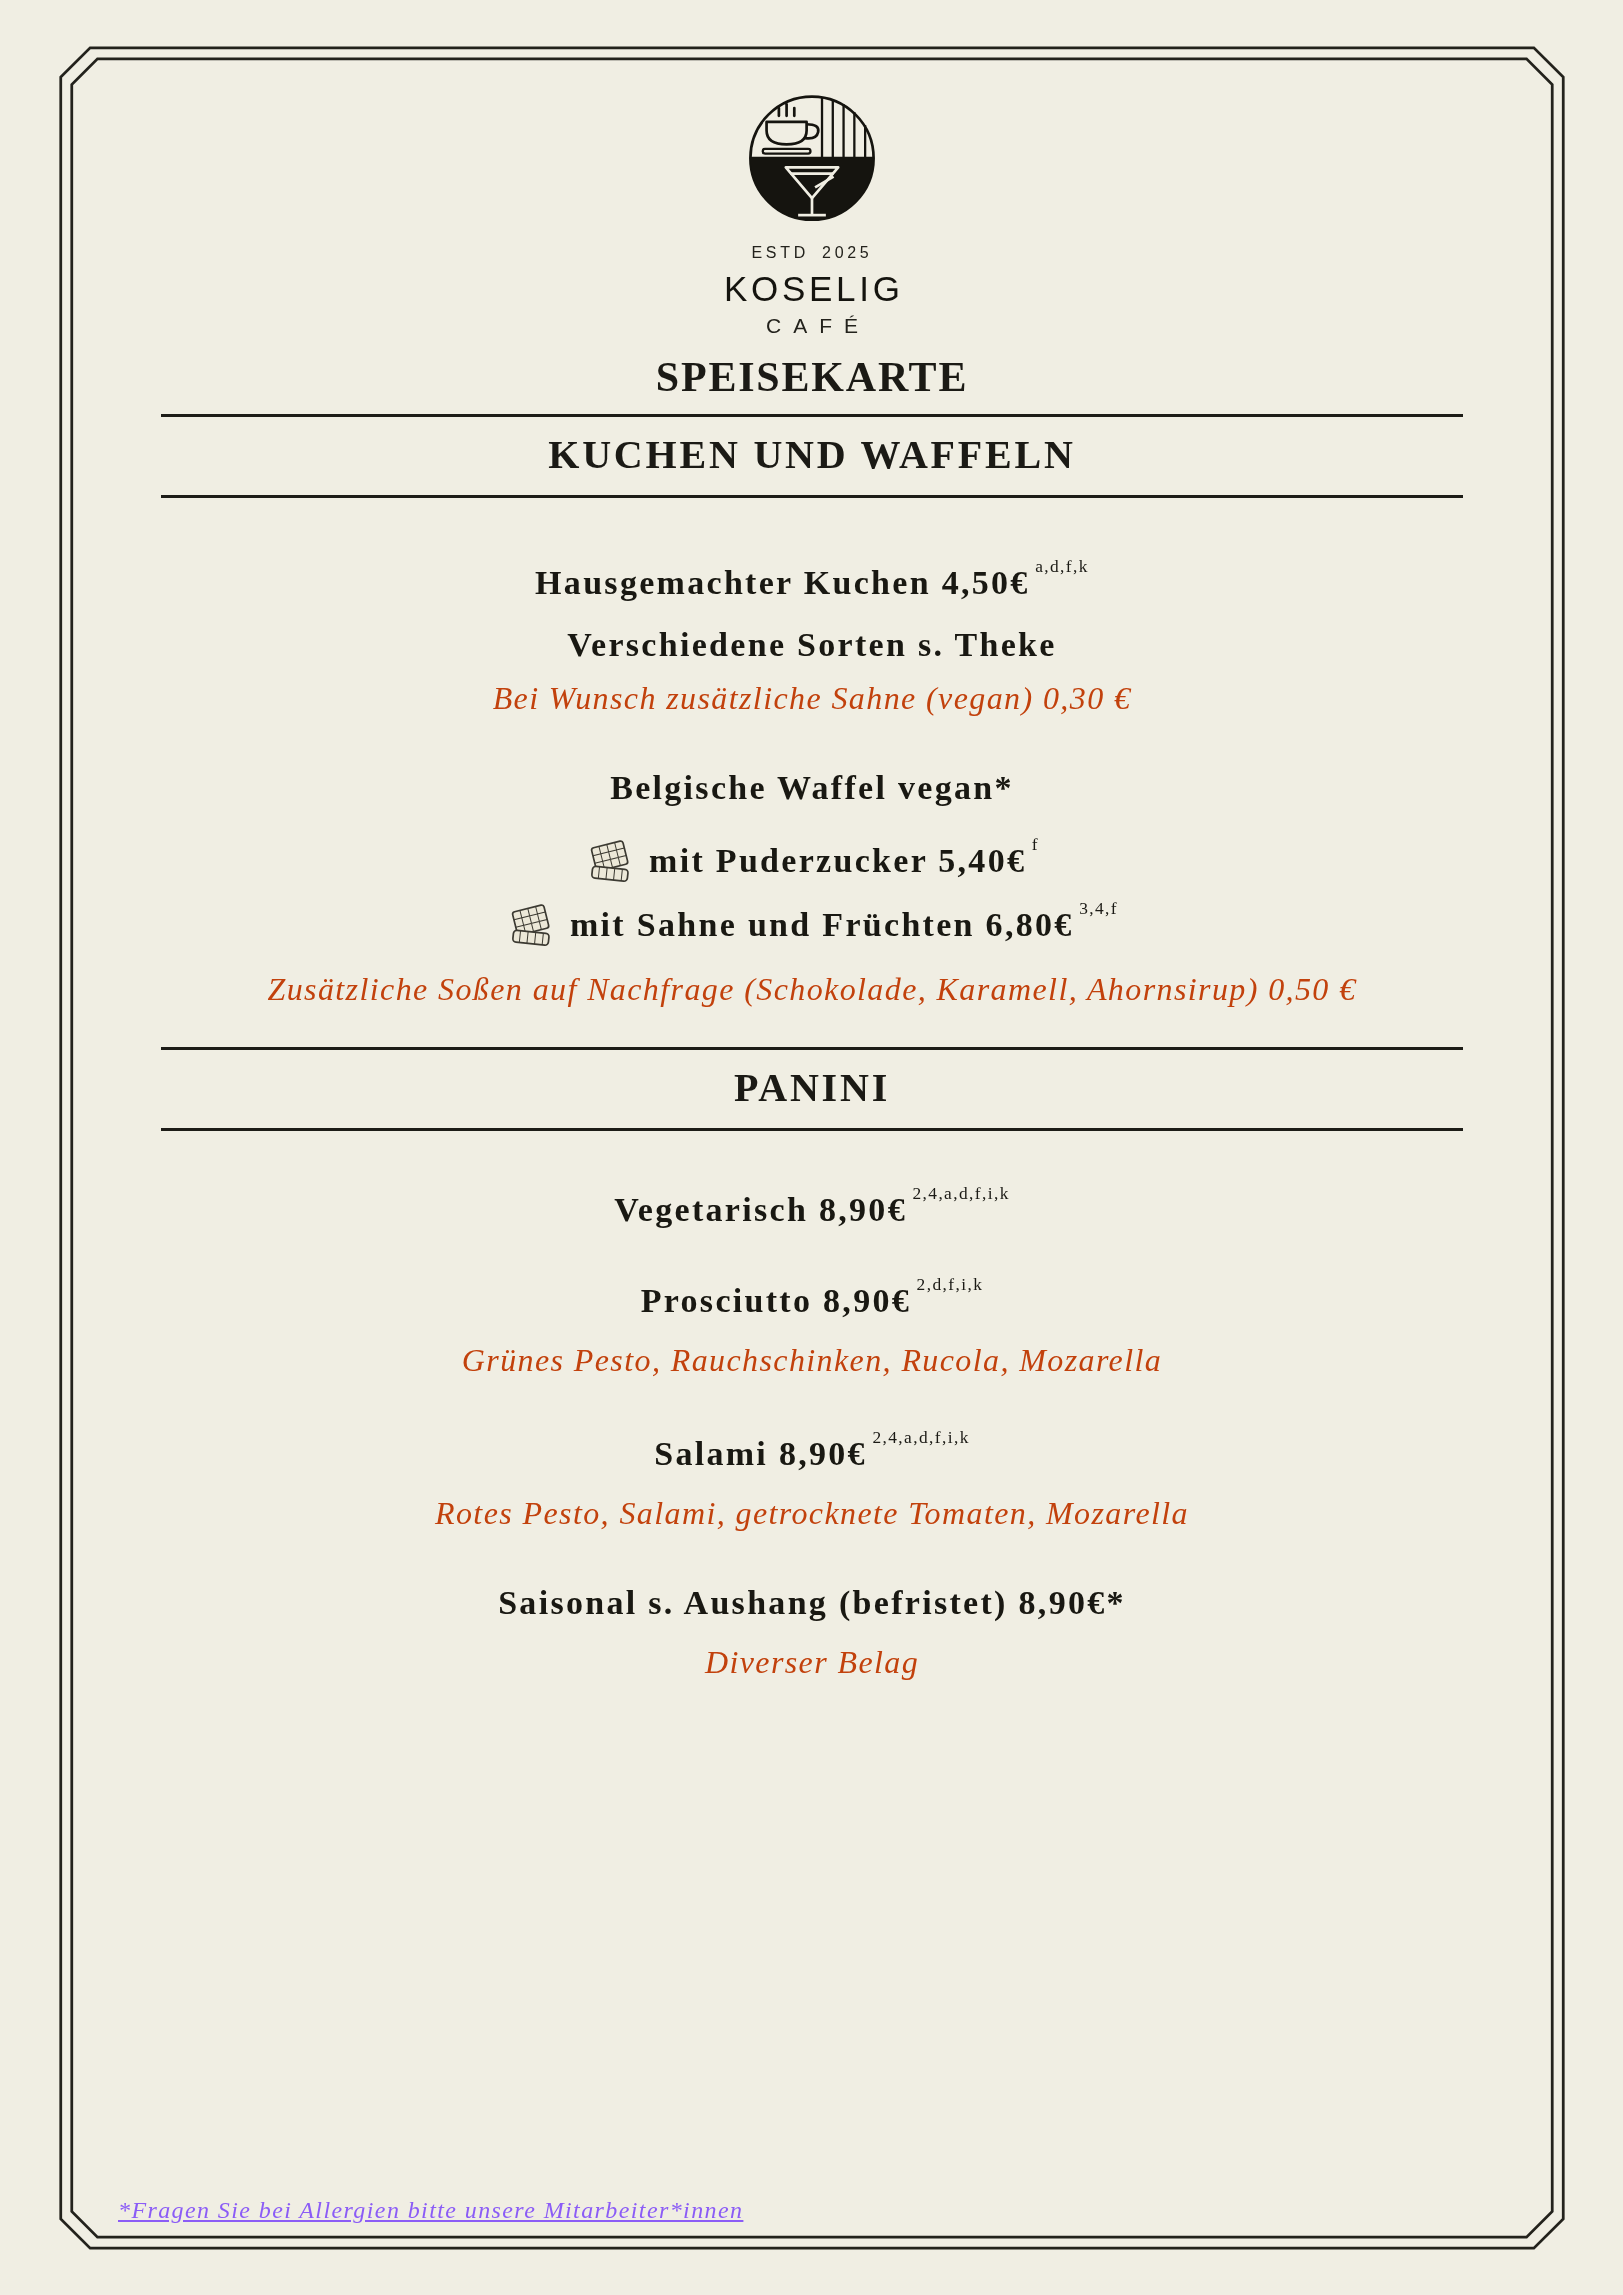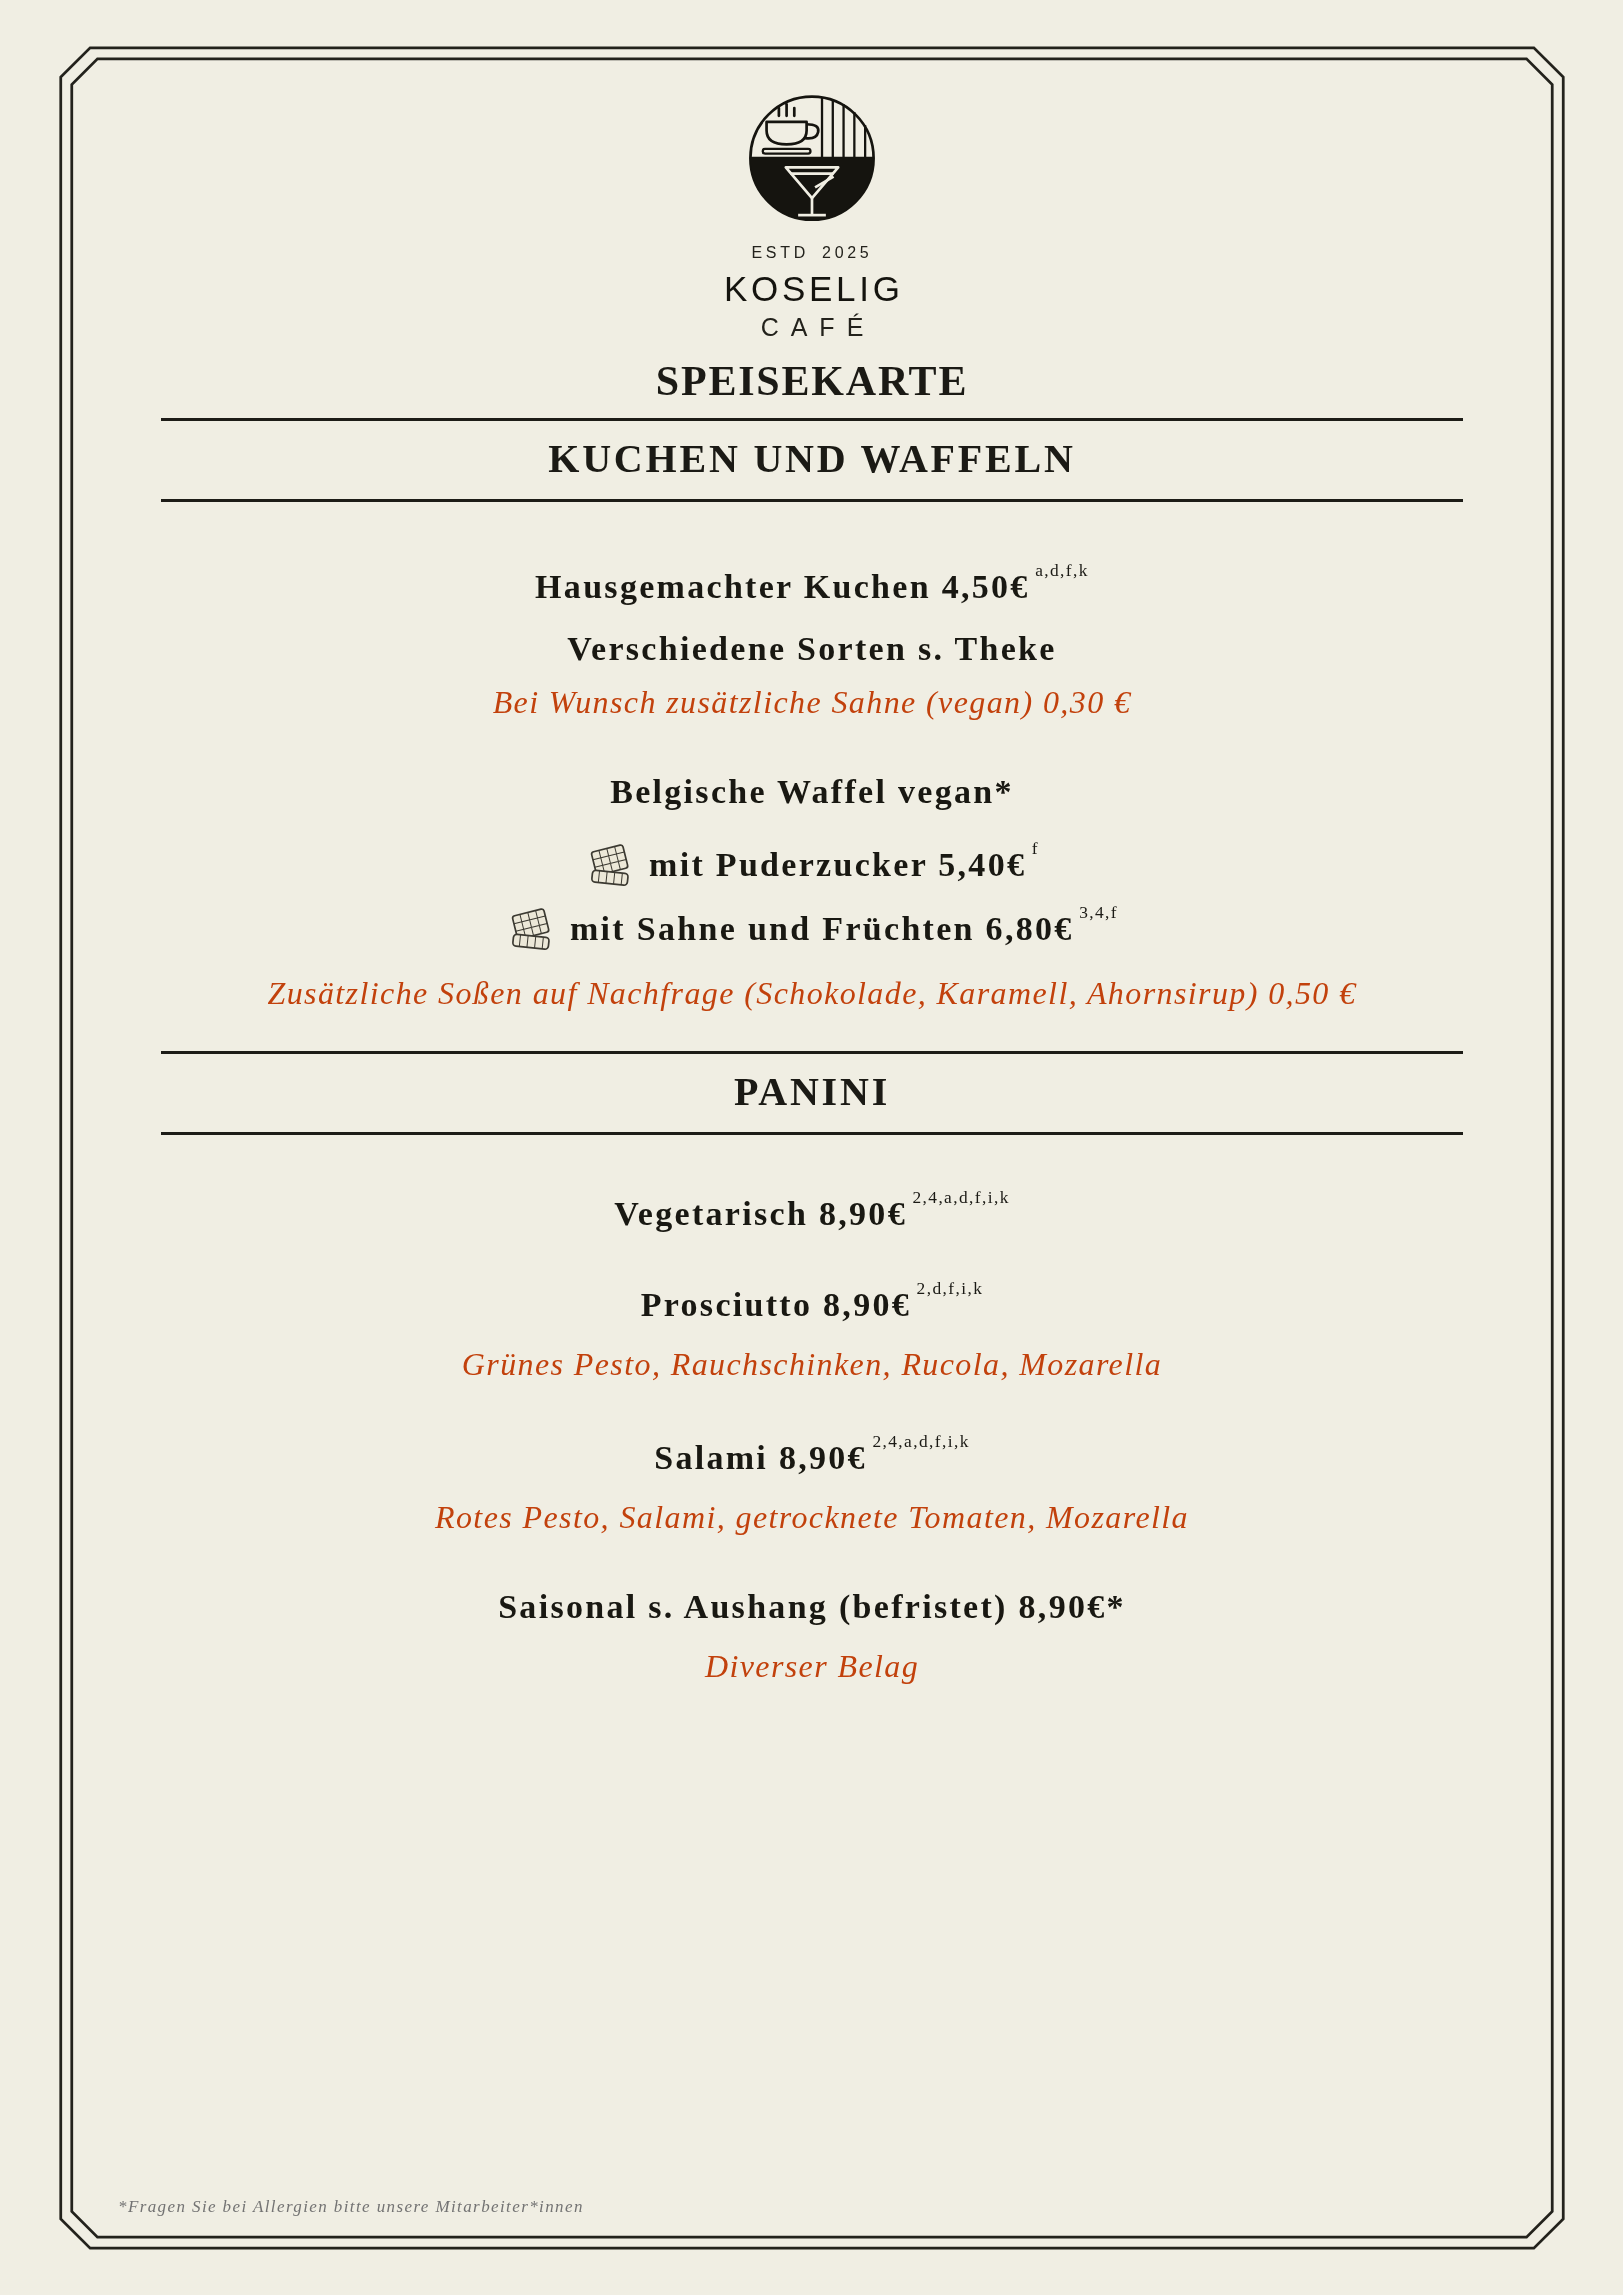--- a/index.html
+++ b/index.html
@@ -26,21 +26,21 @@
     font-family:"Liberation Sans", sans-serif;
     font-size:16px;letter-spacing:3.7px;color:#23221c;margin-top:3.7px;
   }
   .brand{
     font-family:"Liberation Sans", sans-serif;
     font-size:35px;letter-spacing:3.7px;padding-left:3.7px;
     font-weight:400;color:#15140f;margin-top:9.2px;line-height:1;
   }
   .brand-sub{
     font-family:"Liberation Sans", sans-serif;
-    font-size:25px;letter-spacing:12px;padding-left:12px;
+    font-size:21px;letter-spacing:12px;padding-left:12px;
     color:#23221c;margin-top:9.2px;line-height:1;
   }
   
   .title{
     font-size:42px;font-weight:700;letter-spacing:1.8px;
     margin:20px 0 0 0;line-height:1;
   }
   .rule{
     width:1302px;height:0;
     border-top:3.2px solid #1d1c17;
@@ -66,21 +66,21 @@
     transform:translateY(-15.6px);margin-left:5.5px;align-self:center;
   }
   .waffle{width:51px;height:50px;margin-right:13px;flex:0 0 auto;transform:translateY(1.8px);}
   .mt74{margin-top:68px;}  .mt68{margin-top:62px;}  .mt66{margin-top:61px;}
   .mt62{margin-top:57px;}  .mt34{margin-top:31px;}  .mt30{margin-top:27.5px;}
   .mt28{margin-top:26px;}  .mt24{margin-top:22px;}  .mt22{margin-top:20px;}  .mt14{margin-top:13px;}
   .whead{height:51px;}
   
   .footer{
     position:absolute;left:118px;top:2197px;
-    font-size:17px;font-style:italic;letter-spacing:1.4px;color:#737373;
+    font-size:24px;font-style:italic;letter-spacing:1.4px;color:#8b5cf6;text-decoration:underline;
   }
 </style>
 </head>
 <body>
 
 <div class="page">
 
   <svg class="frame" width="1624" height="2296" viewBox="0 0 1768 2500">
     <path d="M98 52 H1670 L1702 84 V2416 L1670 2448 H98 L66 2416 V84 Z" fill="none" stroke="#23221c" stroke-width="3"></path>
     <path d="M106 64 H1662 L1690 92 V2408 L1662 2436 H106 L78 2408 V92 Z" fill="none" stroke="#23221c" stroke-width="3"></path>

